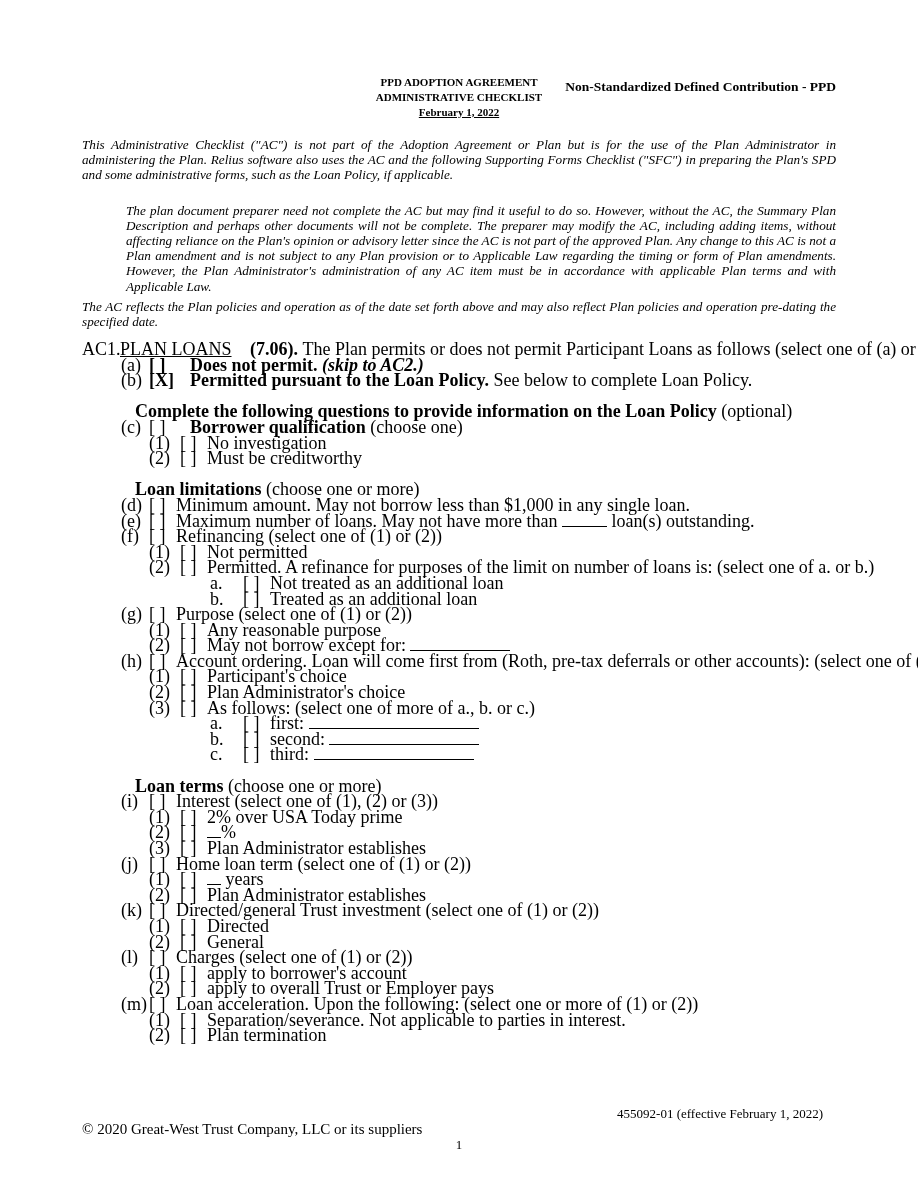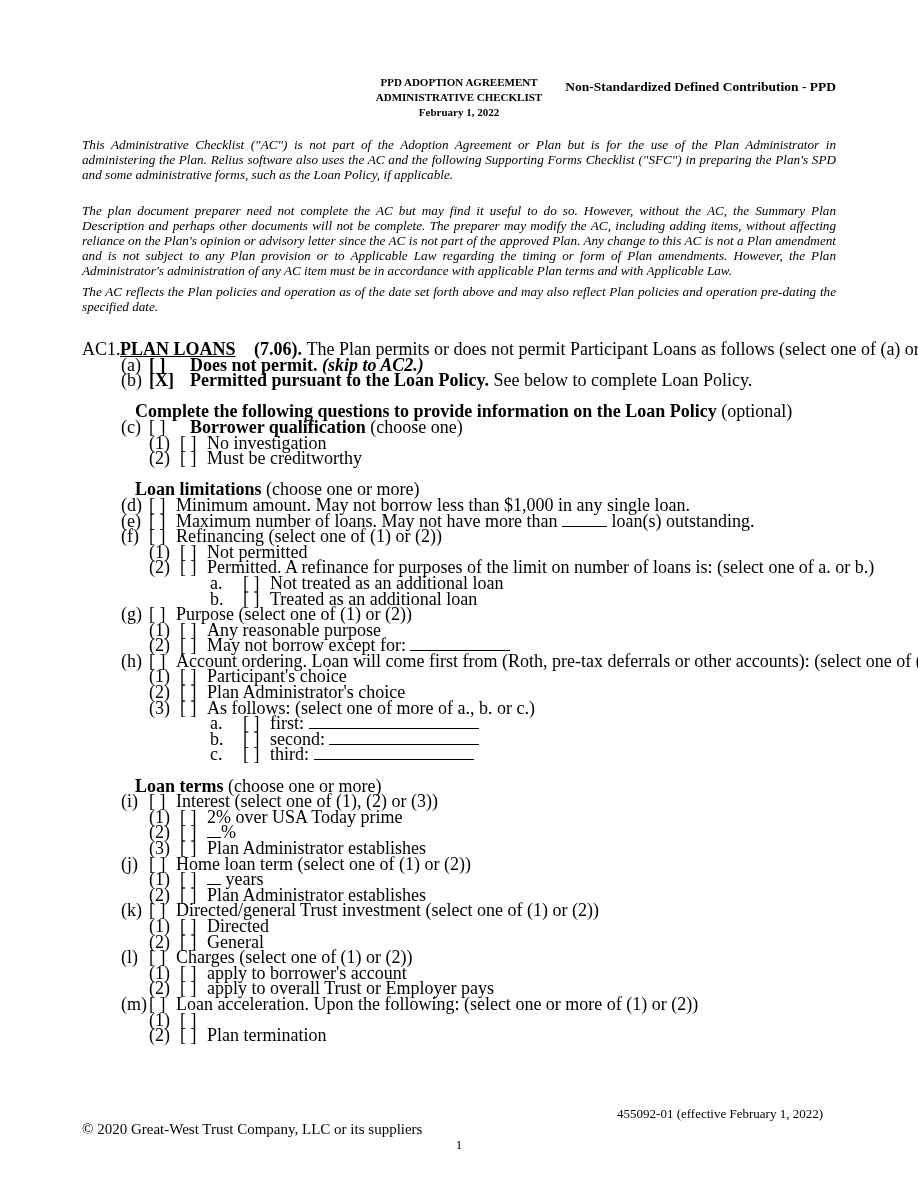--- a/index.html
+++ b/index.html
@@ -11,49 +11,49 @@
     overflow:hidden;
   }
   .hdr-right{
     position:absolute;top:47px;right:82px;
     font-weight:bold;font-size:13.5px;margin-top:32px;
   }
   .title-block{
     position:absolute;top:75px;left:0;right:0;
     text-align:center;font-weight:bold;font-size:11px;line-height:15px;
   }
-  .title-date{}
+  .title-date{text-decoration:underline;}
   .intro{
     position:absolute;top:137px;left:82px;width:754px;
     font-style:italic;font-size:13.2px;line-height:15.2px;
     text-align:justify;
   }
   .intro p{margin:0;}
   .intro p.p1{margin-bottom:20px;}
-  .intro p.p2{margin-bottom:5px;}
+  .intro p.p2{margin-bottom:5px;margin-left:44px;}
   .checklist{
     position:absolute;top:342px;left:82px;
     font-size:18px;line-height:15.6px;
   }
   .row{display:flex;align-items:baseline;}
   .row.gap{margin-top:15.6px;}
   .row .id{flex:0 0 auto;white-space:pre;}
   .row .cb{flex:0 0 auto;width:27px;white-space:pre;}
   .row .txt{flex:0 0 auto;white-space:pre;}
   .ind0 .id{width:38px;}
   .ind1{padding-left:39px;}
   .ind1 .id{width:28px;}
   .ind2{padding-left:67px;}
   .ind2 .id{width:31px;}
   .ind3{padding-left:128px;}
   .ind3 .id{width:33px;}
   .s-b{font-weight:bold;padding-left:14px;}
   .s-i{}
   .s-bi{font-weight:bold;font-style:italic;}
-  .s-bu{font-weight:bold;text-decoration:underline;}
+  .s-bu{font-weight:normal;text-decoration:underline;}
   .b{font-weight:bold;}
   .blank{
     display:inline-block;
     border-bottom:1.5px solid #000;
     height:11px;
     vertical-align:baseline;
   }
   .ftr-num{position:absolute;top:1106px;right:95px;font-size:13px;margin-left:36px;}
   .ftr-copy{position:absolute;top:1121px;left:82px;font-size:15px;}
   .ftr-page{position:absolute;top:1137px;left:0;right:0;text-align:center;font-size:13px;}
@@ -267,20 +267,21 @@
         <span class="txt"><span class="s-r">apply to overall Trust or Employer pays</span></span>
       </div>
       <div class="row ind1">
         <span class="id">(m)</span>
         <span class="cb">[ ]</span>
         <span class="txt"><span class="s-r">Loan acceleration. Upon the following: </span><span class="s-i">(select one or more of (1) or (2))</span></span>
       </div>
       <div class="row ind2">
         <span class="id">(1)</span>
         <span class="cb">[ ]</span>
+        <span class="txt"><span class="s-r">Separation/severance. Not applicable to parties in interest.</span></span>
       </div>
       <div class="row ind2">
         <span class="id">(2)</span>
         <span class="cb">[ ]</span>
         <span class="txt"><span class="s-r">Plan termination</span></span>
       </div>
     </div>
 
   <div class="ftr-num">455092-01 (effective February 1, 2022)</div>
   <div class="ftr-copy">© 2020 Great-West Trust Company, LLC or its suppliers</div>

